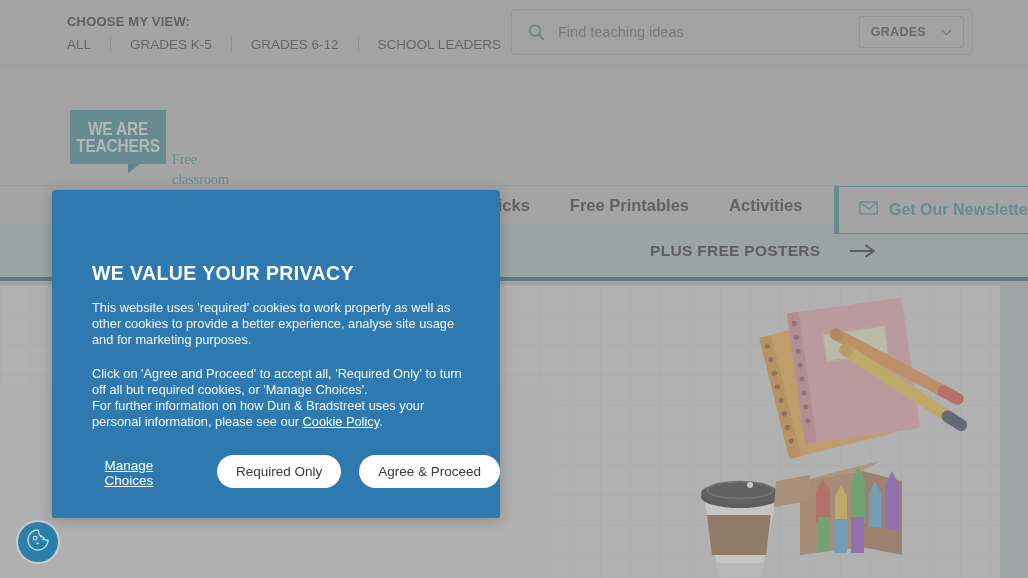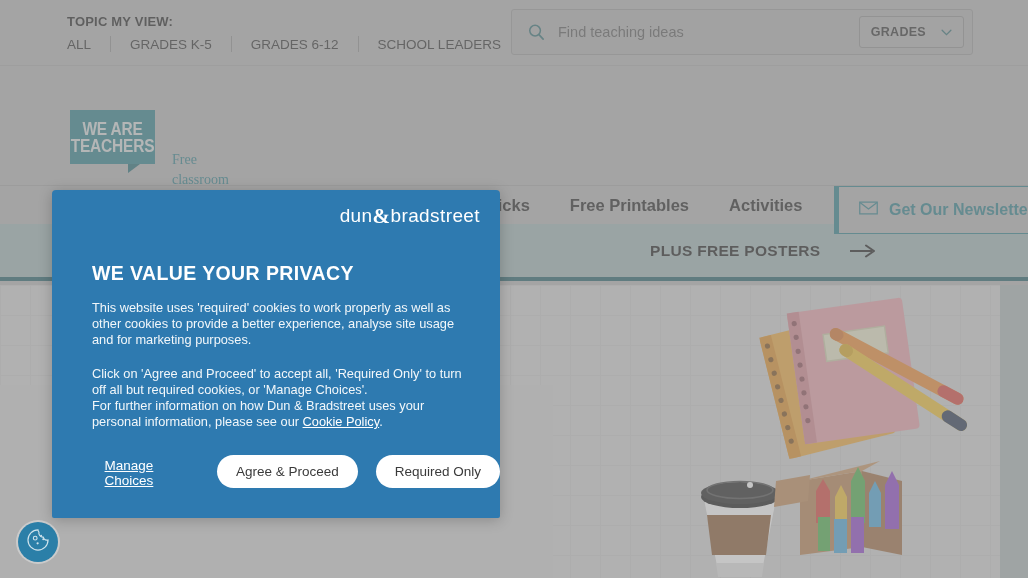--- a/index.html
+++ b/index.html
@@ -89,21 +89,21 @@
     background: #b5b5b5;
     border-bottom: 1px solid #a5a5a5;
     z-index: 5;
   }
   .logo {
     position: absolute; left: 70px; top: 44px;
     width: 87px; height: 62px;
   }
   .logo-box {
     position: absolute; left: 0; top: 0;
-    width: 85px; height: 54px; background: #2c7f8b;
+    width: 96px; height: 54px; background: #2c7f8b;
     display: flex; flex-direction: column; align-items: center; justify-content: center;
   }
   .logo-l1, .logo-l2 {
     color: #d9dede; font-weight: bold; font-size: 15.5px;
     line-height: 17px; letter-spacing: -0.2px;
     font-family: "Liberation Sans", sans-serif;
     transform: scaleY(1.18);
   }
   .logo-tail {
     position: absolute; left: 58px; top: 54px;
@@ -264,21 +264,21 @@
     white-space: nowrap;
   }
 </style>
 </head>
 <body>
 
 <div id="page">
 
   <div class="utility-bar">
     <div class="choose-view">
-      <span class="choose-view-label">TOPIC MY VIEW:</span>
+      <span class="choose-view-label">CHOOSE MY VIEW:</span>
     </div>
     <div class="view-links">
       <a href="#">ALL</a>
       <span class="view-sep"></span>
       <a href="#">GRADES K-5</a>
       <span class="view-sep"></span>
       <a href="#">GRADES 6-12</a>
       <span class="view-sep"></span>
       <a href="#">SCHOOL LEADERS</a>
     </div>
@@ -436,34 +436,31 @@
         <path d="M14 3.2 a10.8 10.8 0 1 0 10.8 10.8 a4.4 4.4 0 0 1 -5.2 -3.1 a4.4 4.4 0 0 1 -4.6 -5.4 a4 4 0 0 1 -1 -2.3z" fill="none" stroke="#cfe3ec" stroke-width="1.3"></path>
         <circle cx="11" cy="12" r="2" fill="none" stroke="#cfe3ec" stroke-width="1.2"></circle>
         <circle cx="17.4" cy="9.4" r="1" fill="#cfe3ec"></circle>
         <circle cx="19.6" cy="13.2" r="1" fill="#cfe3ec"></circle>
         <circle cx="13.6" cy="17.6" r="1.2" fill="#cfe3ec"></circle>
       </svg>
     </span>
   </div>
 
   <div class="modal">
-    <div class="db-logo">
-      <span>dun</span><span class="db-amp">&amp;</span><span>bradstreet</span>
-    </div>
 
     <div class="modal-title">WE VALUE YOUR PRIVACY</div>
 
     <div class="modal-body">
       <p>This website uses 'required' cookies to work properly as well as other cookies to provide a better experience, analyse site usage and for marketing purposes.</p>
       <p class="gap">
         <span>Click on 'Agree and Proceed' to accept all, 'Required Only' to turn off all but required cookies, or 'Manage Choices'.</span><br>
         <span>For further information on how Dun &amp; Bradstreet uses your personal information, please see our </span><a href="#">Cookie Policy</a><span>.</span>
       </p>
     </div>
 
     <div class="modal-actions">
       <button class="btn-link">Manage Choices</button>
+      <button class="btn-pill">Required Only</button>
       <button class="btn-pill">Agree &amp; Proceed</button>
-      <button class="btn-pill">Required Only</button>
     </div>
   </div>
 
 </div>
 
 </body></html>

